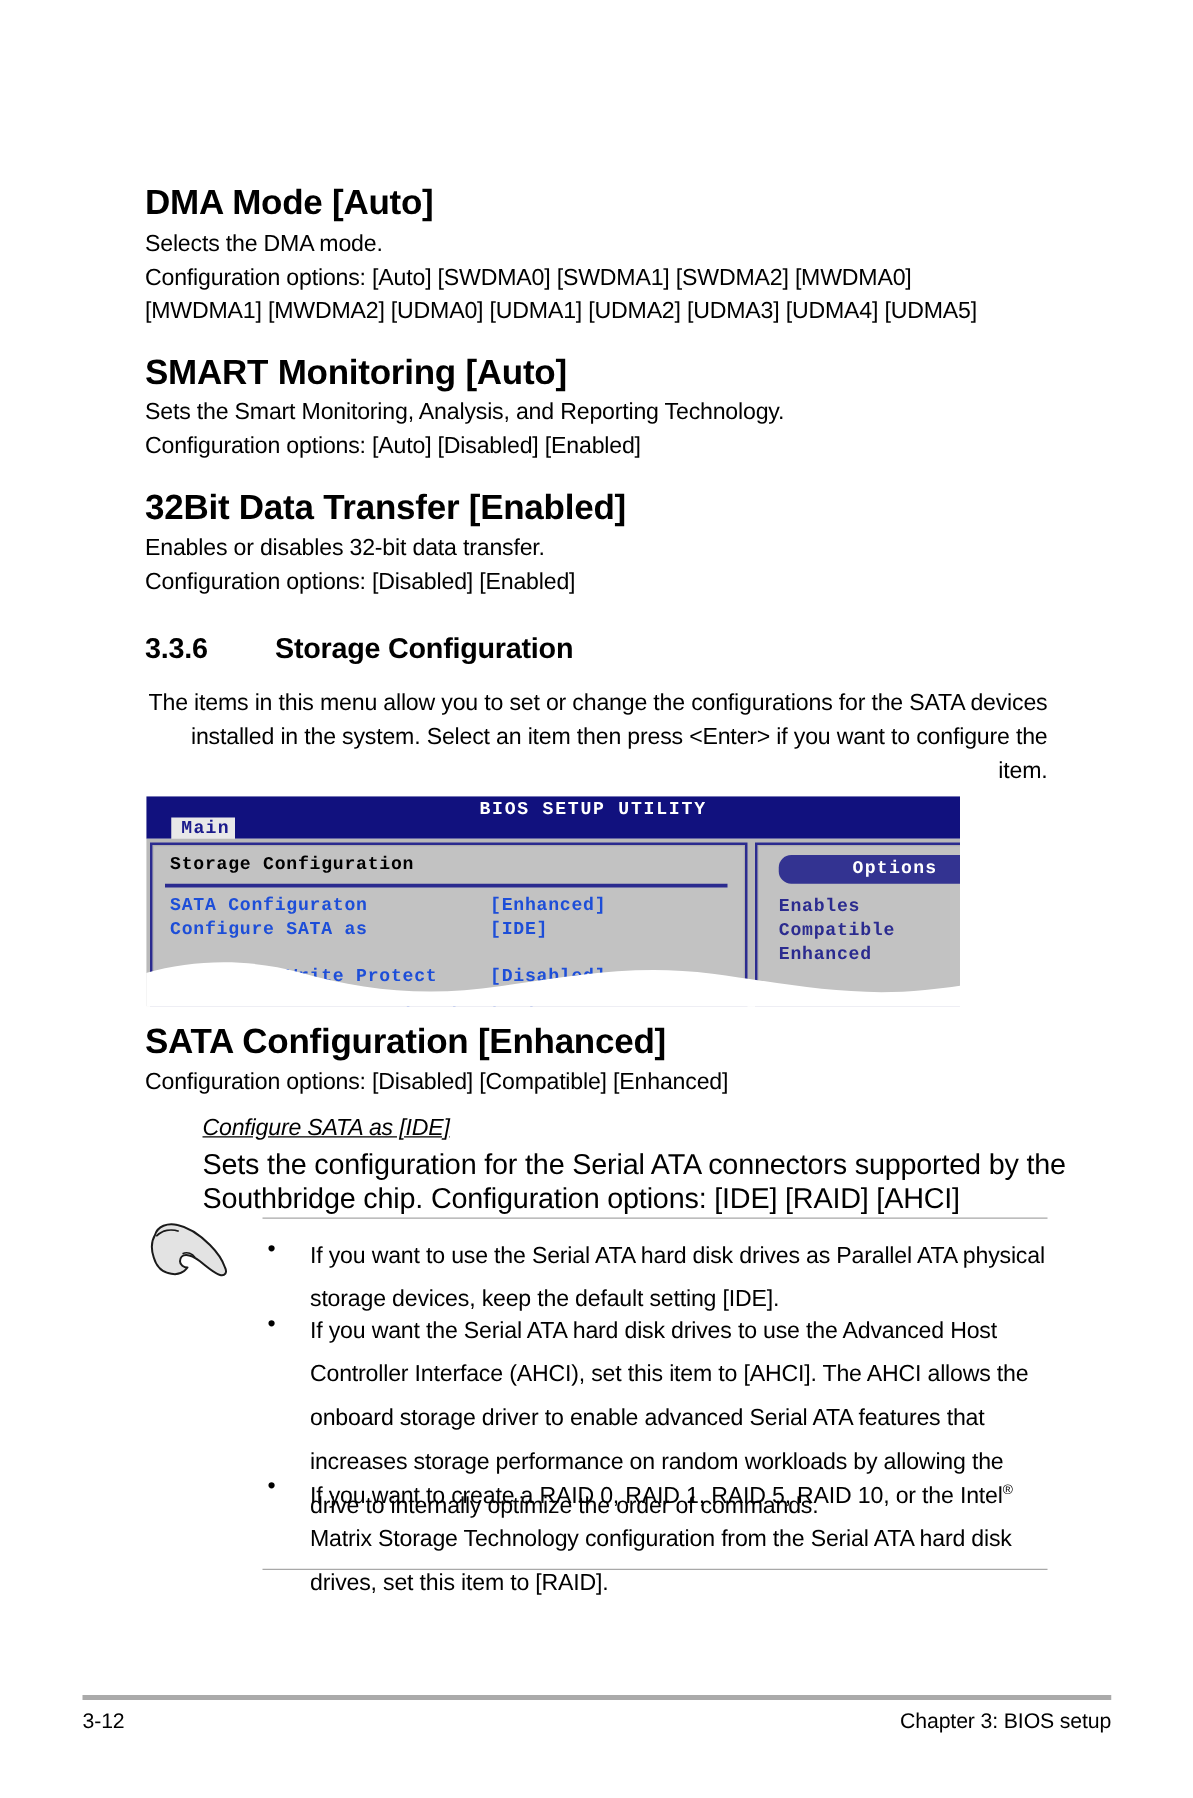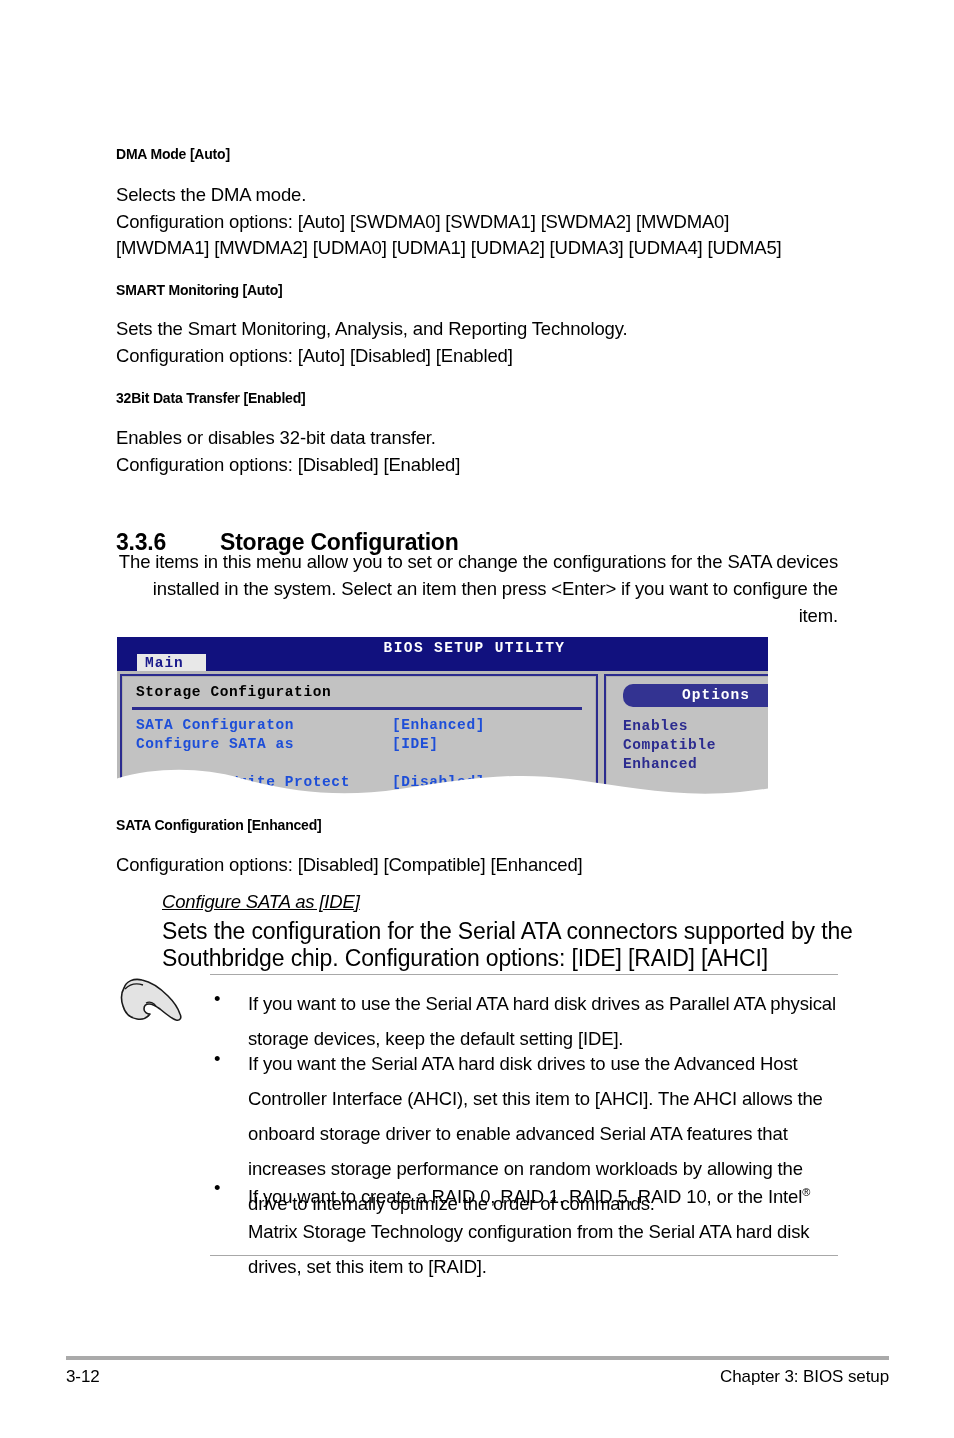--- a/index.html
+++ b/index.html
@@ -19,21 +19,21 @@
     position: absolute;
     left: 0; top: 0;
     width: 954px;
     height: 1438px;
   }
 
   
   .h-sub {
     position: absolute;
     left: 116px;
-    font-size: 14px;
+    font-size: 28px;
     font-weight: bold;
     letter-spacing: -0.2px;
     white-space: nowrap;
   }
   .body-text {
     position: absolute;
     left: 116px;
     font-size: 18.5px;
     line-height: 26.5px;
     letter-spacing: -0.15px;
@@ -41,21 +41,21 @@
   .body-text div { white-space: nowrap; }
 
   
   .sec-head {
     position: absolute;
     left: 116px;
     font-size: 23px;
     font-weight: bold;
     letter-spacing: -0.2px;
   }
-  .sec-head .num { display: inline-block; width: 104px; margin-top: 24px; }
+  .sec-head .num { display: inline-block; width: 104px; }
 
   .sec-para {
     position: absolute;
     left: 116px;
     width: 722px;
     font-size: 18.5px;
     line-height: 27px;
     letter-spacing: -0.15px;
     text-align: right;
   }
@@ -84,21 +84,21 @@
     text-align: center;
     color: #ffffff;
     font-size: 14.5px;
     font-weight: bold;
     letter-spacing: 1.4px;
   }
   .bios-tab {
     position: absolute;
     left: 20px;
     top: 17px;
-    padding: 1px 22px 2px 8px;
+    padding: 1px 4px 2px 8px;
     background: #e8e8e8;
     color: #1a1a8c;
     font-size: 14.5px;
     font-weight: bold;
     letter-spacing: 1px;
   }
   .bios-body {
     position: absolute;
     left: 0;
     top: 34px;

